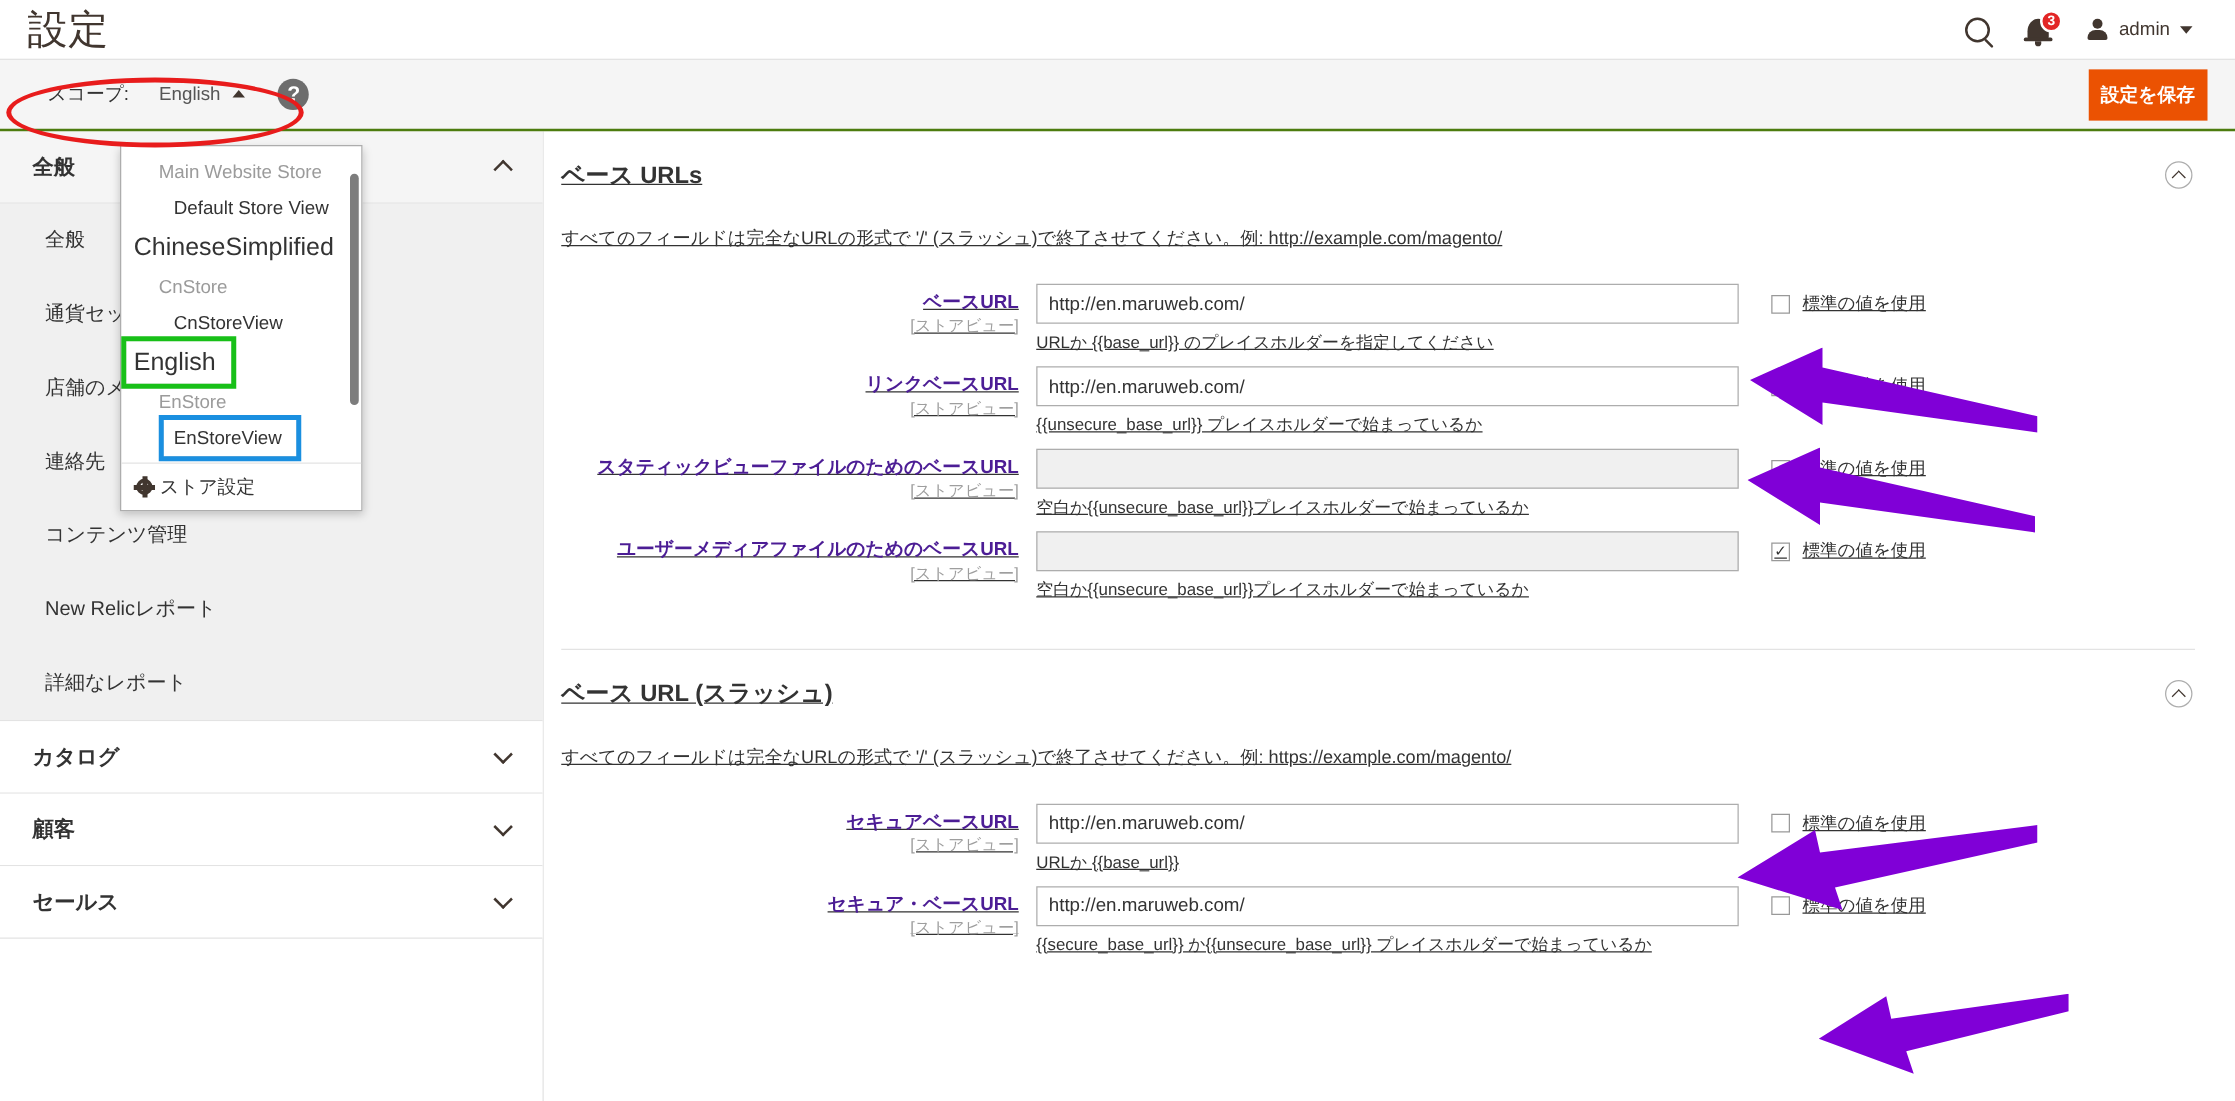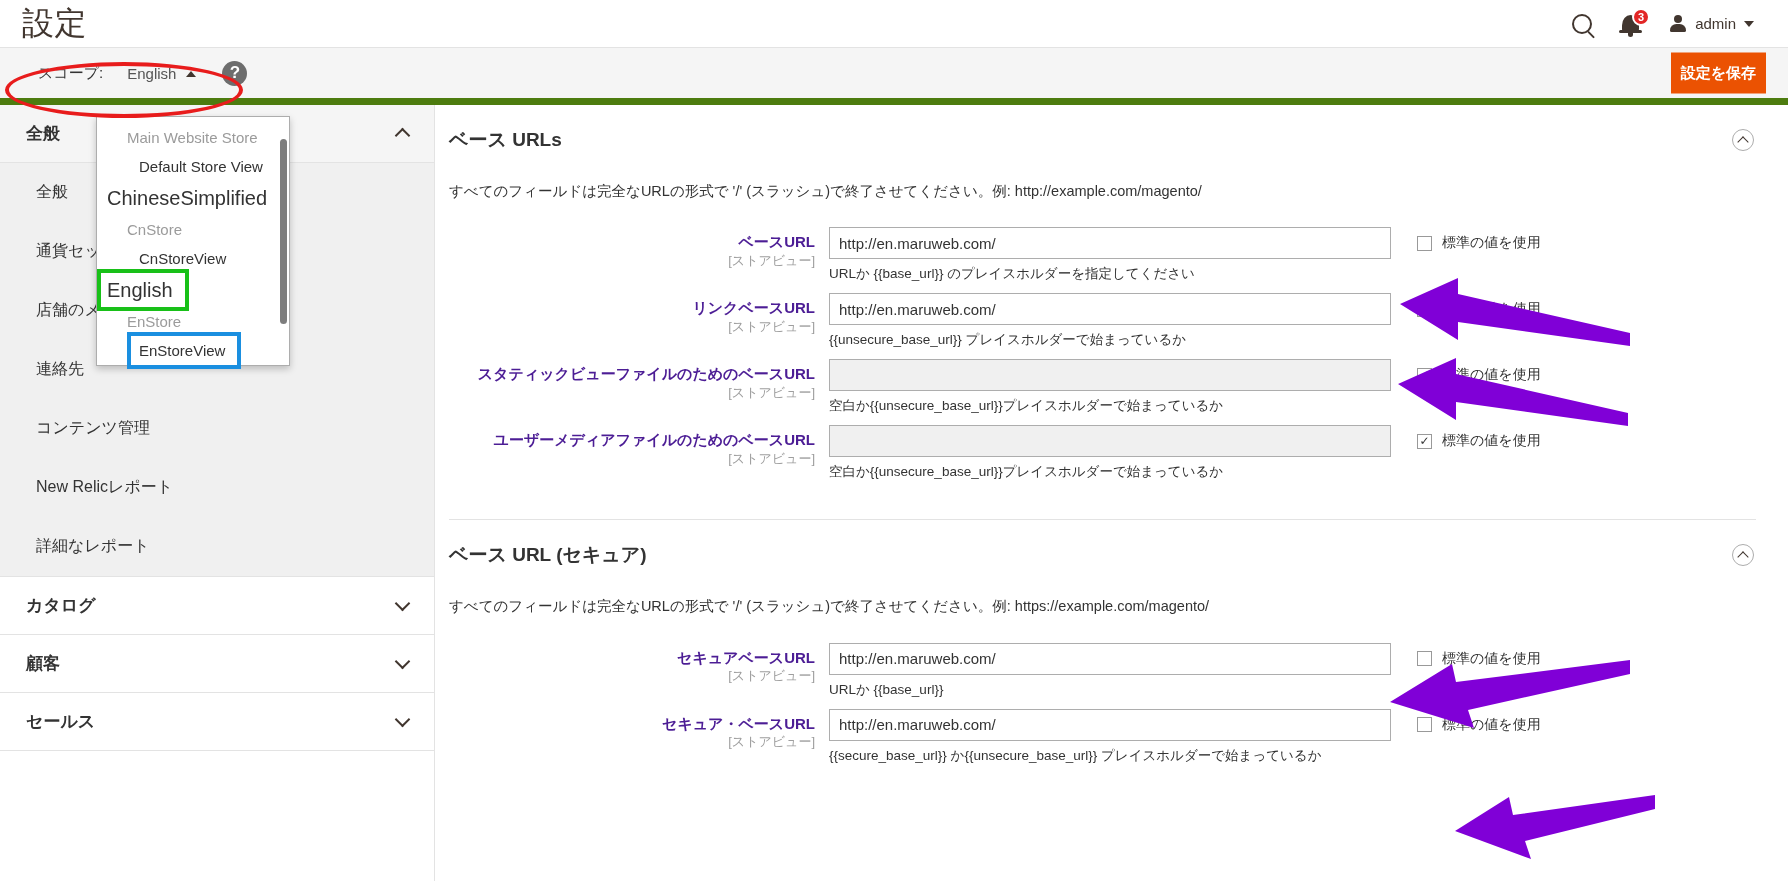--- a/index.html
+++ b/index.html
@@ -79,21 +79,21 @@
   .caret-down {
     width:0;height:0;border-left:5px solid transparent;border-right:5px solid transparent;
     border-top:6px solid #41362f;
   }
 
   
   .scope-bar {
     height: 58px;
     background:#f5f5f5;
     border-top:1px solid #e3e3e3;
-    border-bottom:7px solid #4d7c0f;
+    border-bottom:2px solid #4d7c0f;
     display:flex; align-items:center;
     padding-left: 38px;
     position:relative;
   }
   .scope-label { font-size:15px; color:#333; margin-right: 24px; }
   .scope-value { font-size:15px; color:#555; cursor:pointer; }
   .caret-up {
     display:inline-block; margin-left:10px;
     width:0;height:0;border-left:5px solid transparent;border-right:5px solid transparent;
     border-bottom:6px solid #41362f; vertical-align: 2px;
@@ -218,21 +218,21 @@
     border-top:1px solid #e3e3e3;
     border-bottom:1px solid #e3e3e3;
   }
   .side-sub.active::before{
     content:""; position:absolute; left:0; top:0; bottom:0; width:4px; background:#eb5202;
   }
 
   
   .main {
     flex:1; padding: 22px 32px 0 14px;
-    overflow:hidden; position:relative;
+    overflow:hidden; position:relative;text-decoration:underline;
   }
   .fieldset { position:relative; padding-bottom: 8px; }
   .fieldset + .fieldset { border-top:1px solid #e3e3e3; margin-top: 20px; padding-top: 22px; }
   .fs-title {
     font-size:19px; font-weight:bold; color:#333;
     margin: 0 0 28px 0;
   }
   .fs-collapse {
     position:absolute; right: 2px; top: 2px;
     width:22px;height:22px; border-radius:50%;
@@ -314,20 +314,24 @@
 
 <div class="scope-dropdown">
   <div class="dd-item dd-store">Main Website Store</div>
   <div class="dd-item dd-view">Default Store View</div>
   <div class="dd-item dd-website-top">ChineseSimplified</div>
   <div class="dd-item dd-store">CnStore</div>
   <div class="dd-item dd-view">CnStoreView</div>
   <div class="dd-item dd-website-top sel-green">English</div>
   <div class="dd-item dd-store">EnStore</div>
   <div class="dd-item dd-view sel-blue">EnStoreView</div>
+  <div class="dd-footer">
+    <span class="gear-glyph"></span>
+    <span>ストア設定</span>
+  </div>
   <div class="dd-scroll"></div>
 </div>
 
 <div class="content-wrap">
 
   <div class="sidebar">
 
     <div class="side-section-head">
       <span>全般</span>
       <span class="chev up"></span>
@@ -423,21 +427,21 @@
           <span class="cbx">✓</span>
           <span class="inherit-label">標準の値を使用</span>
         </div>
       </div>
     </div>
 
     <div class="fieldset">
       <div class="fs-collapse" style="top:24px">
           <span class="c"></span>
         </div>
-      <div class="fs-title">ベース URL (セキュア)</div>
+      <div class="fs-title">ベース URL (スラッシュ)</div>
       <div class="fs-note">すべてのフィールドは完全なURLの形式で '/' (スラッシュ)で終了させてください。例: https://example.com/magento/</div>
 
       <div class="field-row">
         <div class="field-label">
           <span class="lbl">セキュアベースURL</span>
           <span class="scope-tag">[ストアビュー]</span>
         </div>
         <div class="field-ctrl">
           <input type="text" value="http://en.maruweb.com/" style="">
           <div class="field-hint">URLか {{base_url}}</div>

